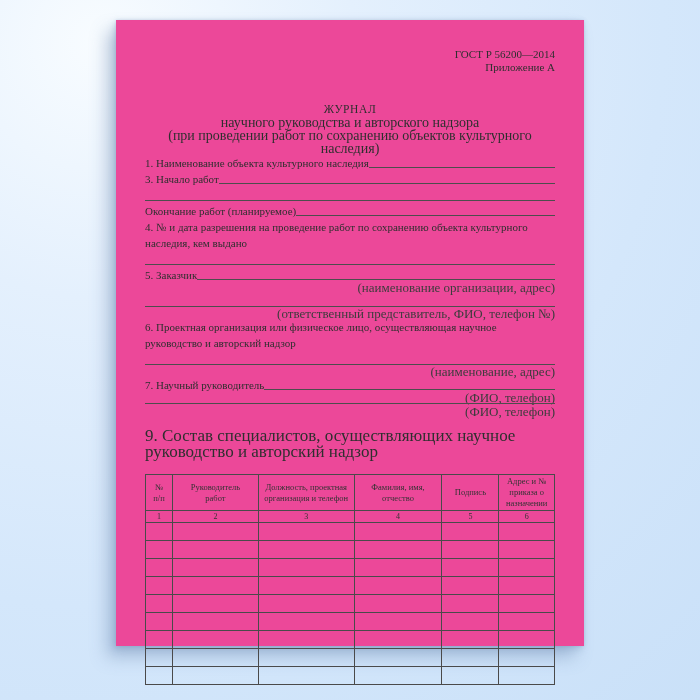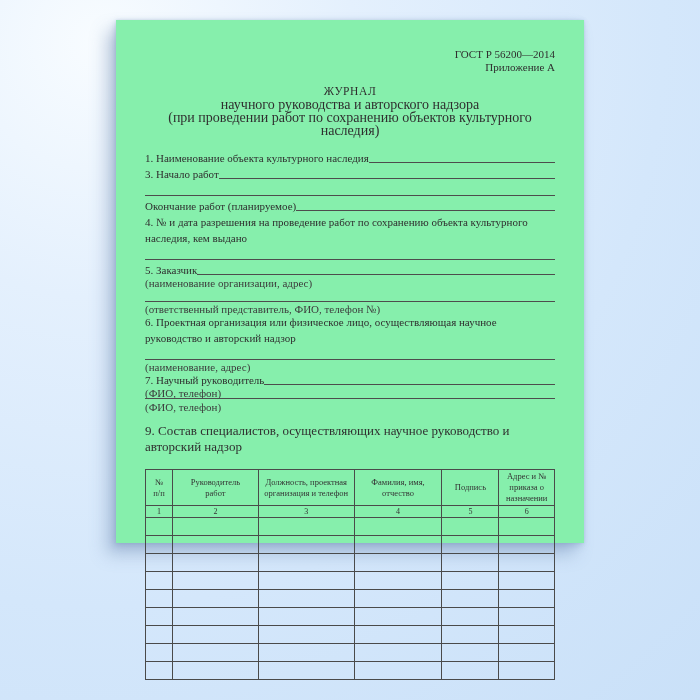--- a/index.html
+++ b/index.html
@@ -3,36 +3,36 @@
 <meta charset="utf-8">
 <style>
   html,body{margin:0;padding:0;}
   body{
     width:700px;height:700px;overflow:hidden;
     background:radial-gradient(130% 130% at 14% 6%, #f8fcff 0%, #e4f0fd 28%, #d4e7fb 62%, #c9e0f8 100%);
     font-family:"Liberation Serif","DejaVu Serif",serif;
     color:#2f2f2f;
   }
   .page{
-    position:absolute;left:116px;top:20px;width:468px;height:523px;
-    background:#86efac;box-sizing:border-box;padding:28px 29px 0 29px;
+    position:absolute;left:116px;top:20px;width:468px;height:626px;
+    background:#ec4899;box-sizing:border-box;padding:28px 29px 0 29px;
     box-shadow:-9px 11px 16px rgba(110,140,180,.45), -2px 3px 7px rgba(110,140,180,.30), 0 0 3px rgba(140,165,200,.35);
   }
   .doc-ref,.appendix{ text-align:right;font-size:11px;line-height:13px; }
-  .title-block{ margin-top:10px;text-align:center; }
+  .title-block{ margin-top:28px;text-align:center; }
   .title{ font-size:11.5px;line-height:14px;letter-spacing:.6px; }
   .subtitle{ font-size:14px;line-height:13px; }
-  .form-fields{ margin-top:13px; }
+  .form-fields{ }
   .f-label-line{ display:flex;align-items:flex-end;font-size:11px;line-height:16px; }
   .f-label-line .lbl{ white-space:nowrap; }
   .f-label-line .line{ flex:1;border-bottom:1px solid #4d4d4d;margin-bottom:3px;min-width:10px; }
   .f-text{ font-size:11px;line-height:16px; }
   .f-full-line{ height:13px;border-bottom:1px solid #4d4d4d;margin-bottom:2px; }
-  .f-caption{ font-size:11px;line-height:10px;text-align:left;color:#3c3c3c; }
-  .table-caption{ margin-top:11px;font-size:13px;line-height:16px; }
+  .f-caption{ font-size:13px;line-height:10px;text-align:right;color:#3c3c3c; }
+  .table-caption{ margin-top:11px;font-size:17px;line-height:16px; }
   table.spec{ width:100%;border-collapse:collapse;margin-top:14px;table-layout:fixed; }
   table.spec td,table.spec th{
     border:1px solid #4a4a4a;font-weight:normal;text-align:center;vertical-align:middle;
     font-size:8.5px;line-height:11px;padding:1px 2px;box-sizing:border-box;
     white-space:pre-line;color:#333;
   }
   table.spec .hdr-row th{ height:35px; }
   table.spec .num-row td{ height:12px;font-size:8px;line-height:9px; }
   table.spec .data-row td{ height:18px; }
   col.c1{width:6.6%} col.c2{width:21%} col.c3{width:23.4%} col.c4{width:21.5%} col.c5{width:13.9%} col.c6{width:13.6%}

